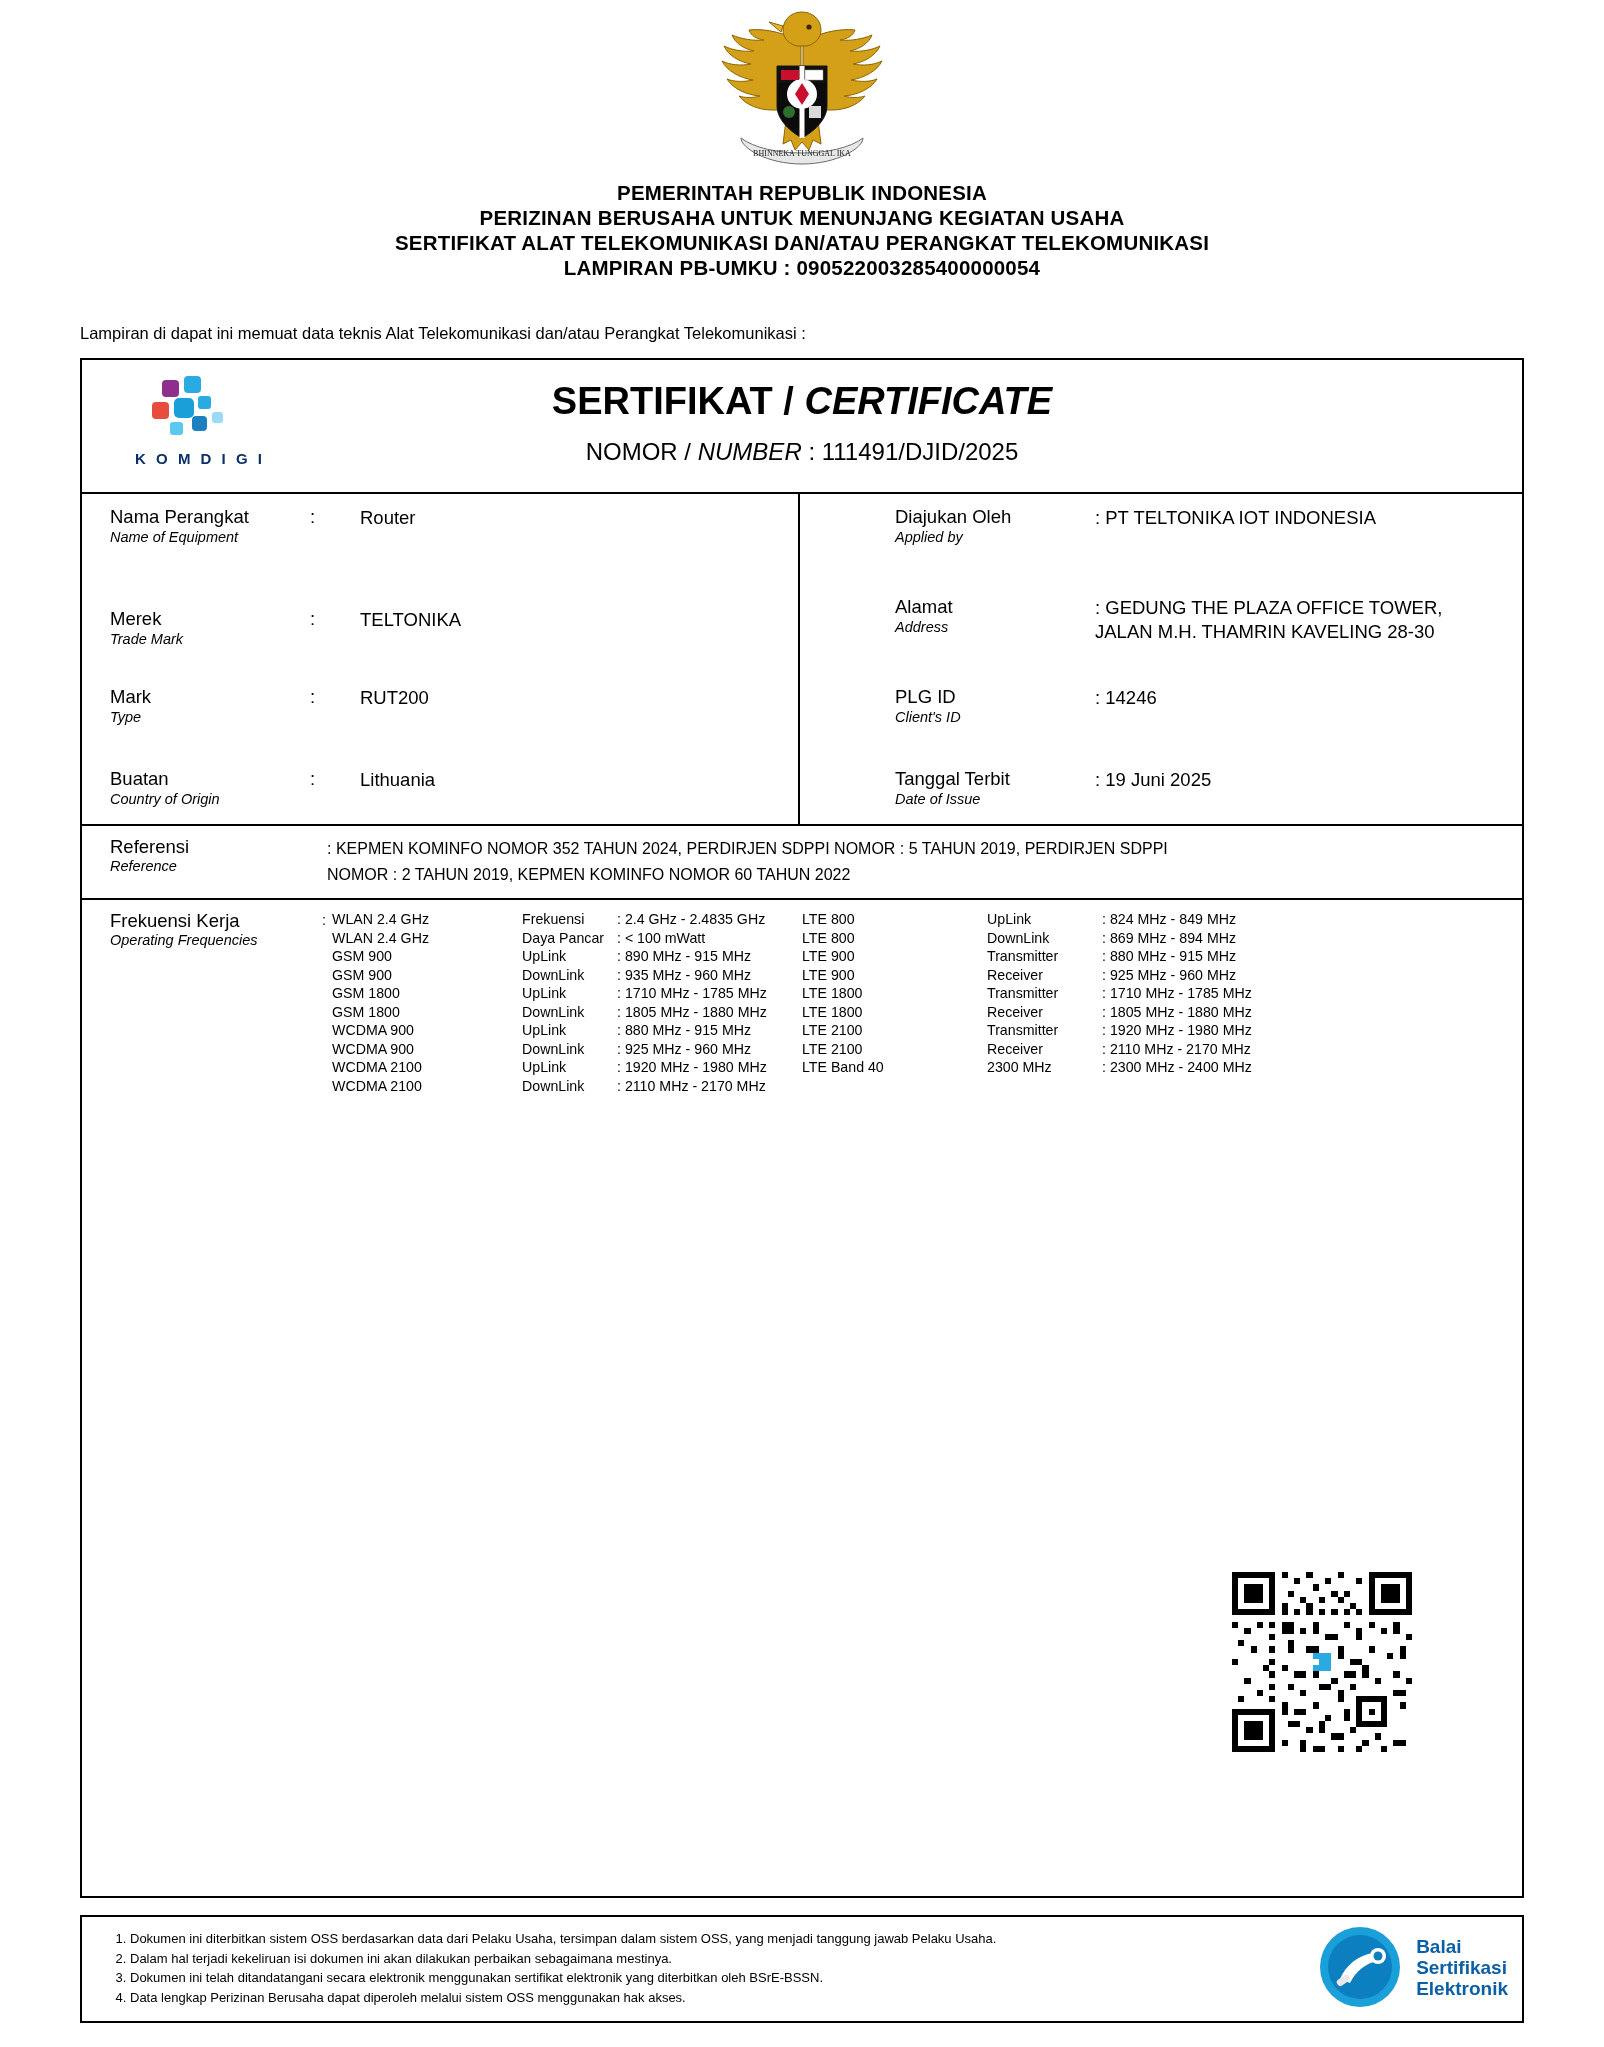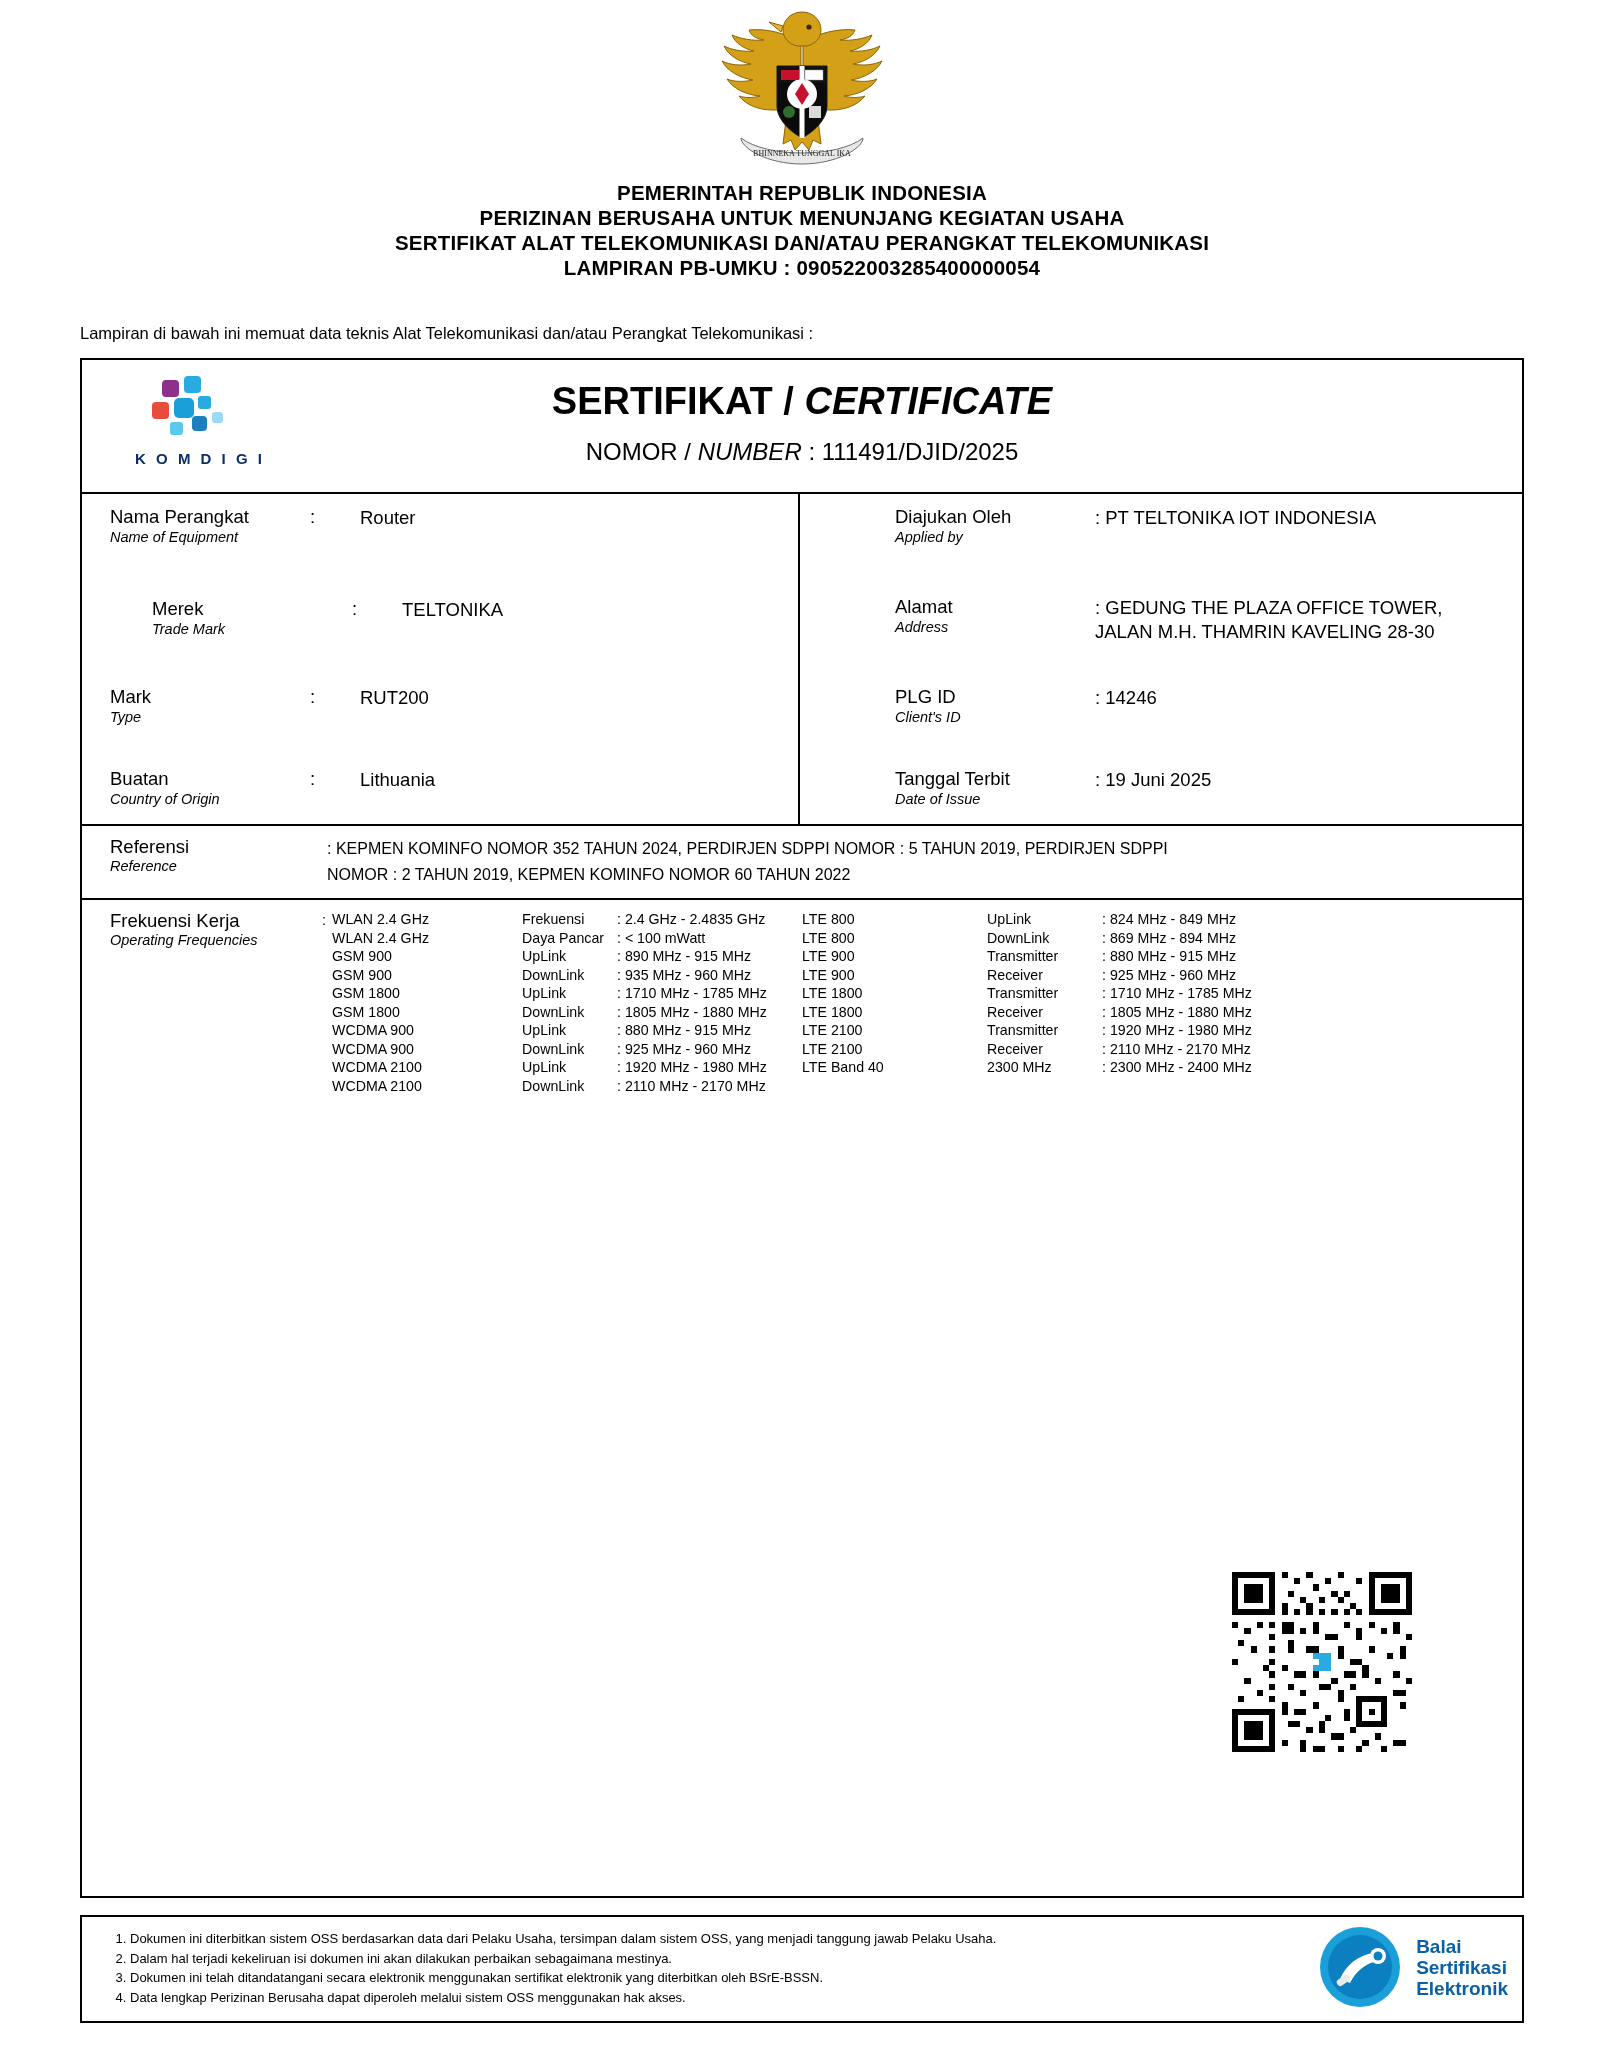--- a/index.html
+++ b/index.html
@@ -150,21 +150,21 @@
     </svg>
   </div>
 
   <div class="header">
     <div>PEMERINTAH REPUBLIK INDONESIA</div>
     <div>PERIZINAN BERUSAHA UNTUK MENUNJANG KEGIATAN USAHA</div>
     <div>SERTIFIKAT ALAT TELEKOMUNIKASI DAN/ATAU PERANGKAT TELEKOMUNIKASI</div>
     <div>LAMPIRAN PB-UMKU : 090522003285400000054</div>
   </div>
 
-  <div class="lampiran-note">Lampiran di bawah ini memuat data teknis Alat Telekomunikasi dan/atau Perangkat Telekomunikasi :</div>
+  <div class="lampiran-note">Lampiran di dapat ini memuat data teknis Alat Telekomunikasi dan/atau Perangkat Telekomunikasi :</div>
 
   <div class="frame">
 
     <div class="title-block">
       <div class="komdigi">
         <svg class="logo" width="120" height="70" viewBox="0 0 120 70" aria-hidden="true">
           <rect x="22" y="8" width="17" height="17" rx="4" fill="#8e2f8e"></rect>
           <rect x="44" y="4" width="17" height="17" rx="4" fill="#29abe2"></rect>
           <rect x="12" y="30" width="17" height="17" rx="4" fill="#e84c3d"></rect>
           <rect x="34" y="26" width="20" height="20" rx="5" fill="#1b9fd8"></rect>
@@ -186,21 +186,21 @@
     <div class="info-block">
       <div class="info-left">
 
         <div class="field" style="left:28px; top:12px; width:680px;">
           <div class="lbl">Nama Perangkat</div>
           <div class="sub">Name of Equipment</div>
           <div class="colon" style="left:200px; top:0;">:</div>
           <div class="val" style="left:250px; top:0;">Router</div>
         </div>
 
-        <div class="field" style="left:28px; top:104px; width:680px;margin-left:42px;">
+        <div class="field" style="left:28px; top:114px; width:680px;">
           <div class="lbl">Merek</div>
           <div class="sub">Trade Mark</div>
           <div class="colon" style="left:200px; top:0;">:</div>
           <div class="val" style="left:250px; top:0;">TELTONIKA</div>
         </div>
 
         <div class="field" style="left:28px; top:192px; width:680px;">
           <div class="lbl">Mark</div>
           <div class="sub">Type</div>
           <div class="colon" style="left:200px; top:0;">:</div>

